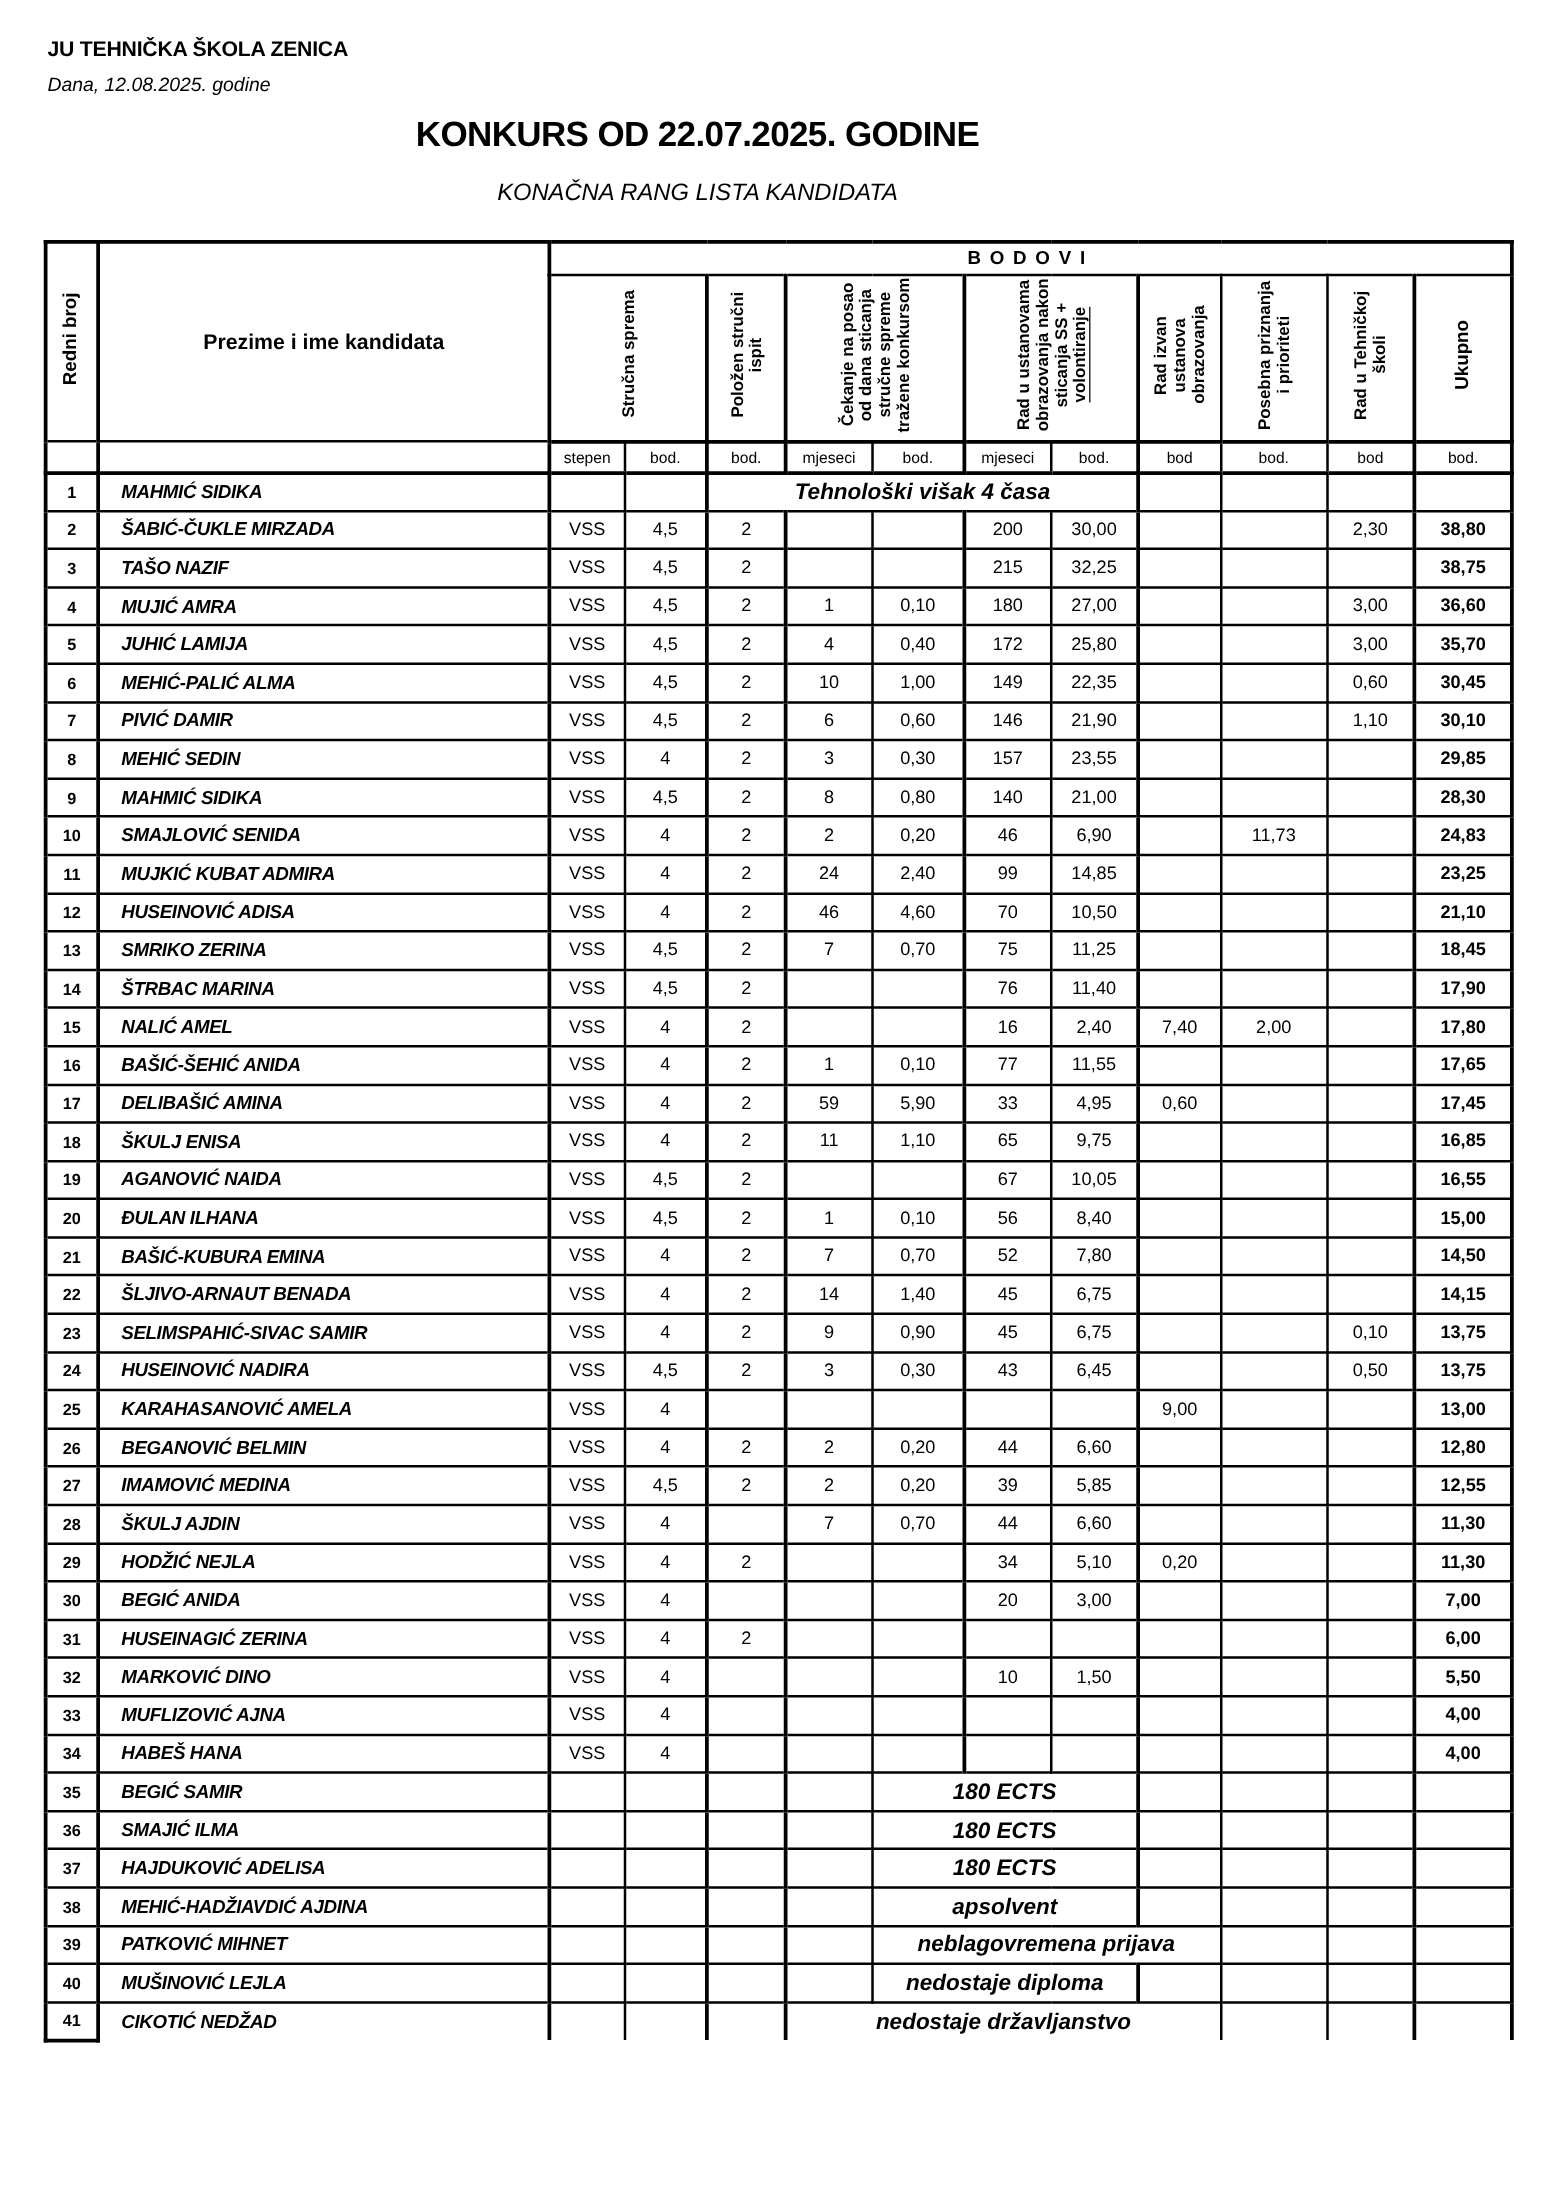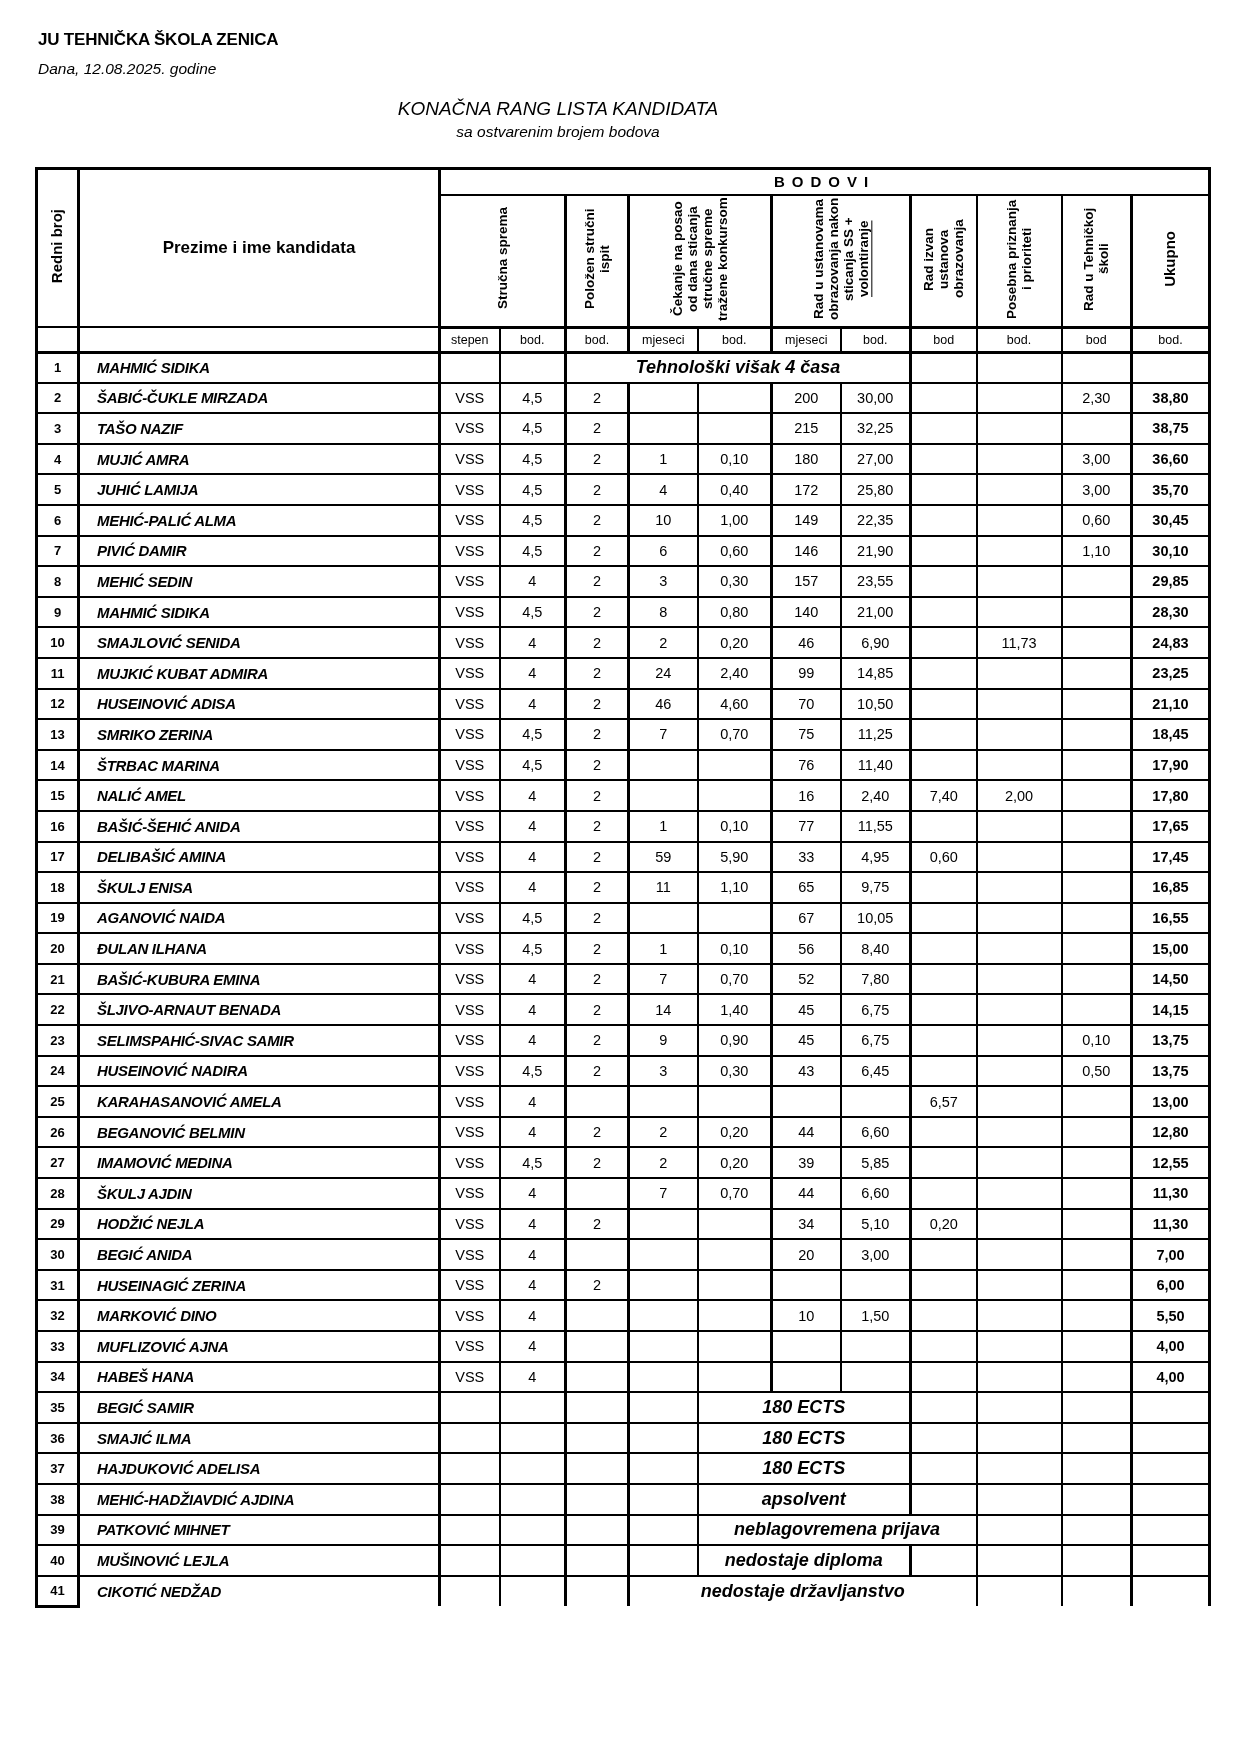--- a/index.html
+++ b/index.html
@@ -50,22 +50,22 @@
   tr.last td{border-bottom-width:0;margin-left:38px;}
   tr.last td.d-rb{border-bottom-width:3px;}
 </style>
 </head>
 <body>
 
 <div class="school">JU TEHNIČKA ŠKOLA ZENICA</div>
 <div class="dateline">Dana, 12.08.2025. godine</div>
 
 <div class="centerblock">
+  <div class="maintitle">KONKURS OD 22.07.2025. GODINE</div>
   <div class="subtitle">KONAČNA RANG LISTA KANDIDATA</div>
-  <div class="subtitle2">sa ostvarenim brojem bodova</div>
 </div>
 
 <table>
   <colgroup>
     <col class="c-rb">
       <col class="c-name">
     <col class="c2">
       <col class="c3">
       <col class="c4">
       <col class="c5">
@@ -469,21 +469,21 @@
       <tr>
         <td class="d-rb bL3 bR3">25</td>
         <td class="d-name bR3">KARAHASANOVIĆ AMELA</td>
         <td class="d-num">VSS</td>
         <td class="d-num bR3">4</td>
         <td class="d-num bR3"></td>
         <td class="d-num"></td>
         <td class="d-num bR3"></td>
         <td class="d-num"></td>
         <td class="d-num bR3"></td>
-        <td class="d-num">6,57</td>
+        <td class="d-num">9,00</td>
         <td class="d-num"></td>
         <td class="d-num bR3"></td>
         <td class="d-uk bR3">13,00</td>
       </tr>
       <tr>
         <td class="d-rb bL3 bR3">26</td>
         <td class="d-name bR3">BEGANOVIĆ BELMIN</td>
         <td class="d-num">VSS</td>
         <td class="d-num bR3">4</td>
         <td class="d-num bR3">2</td>

